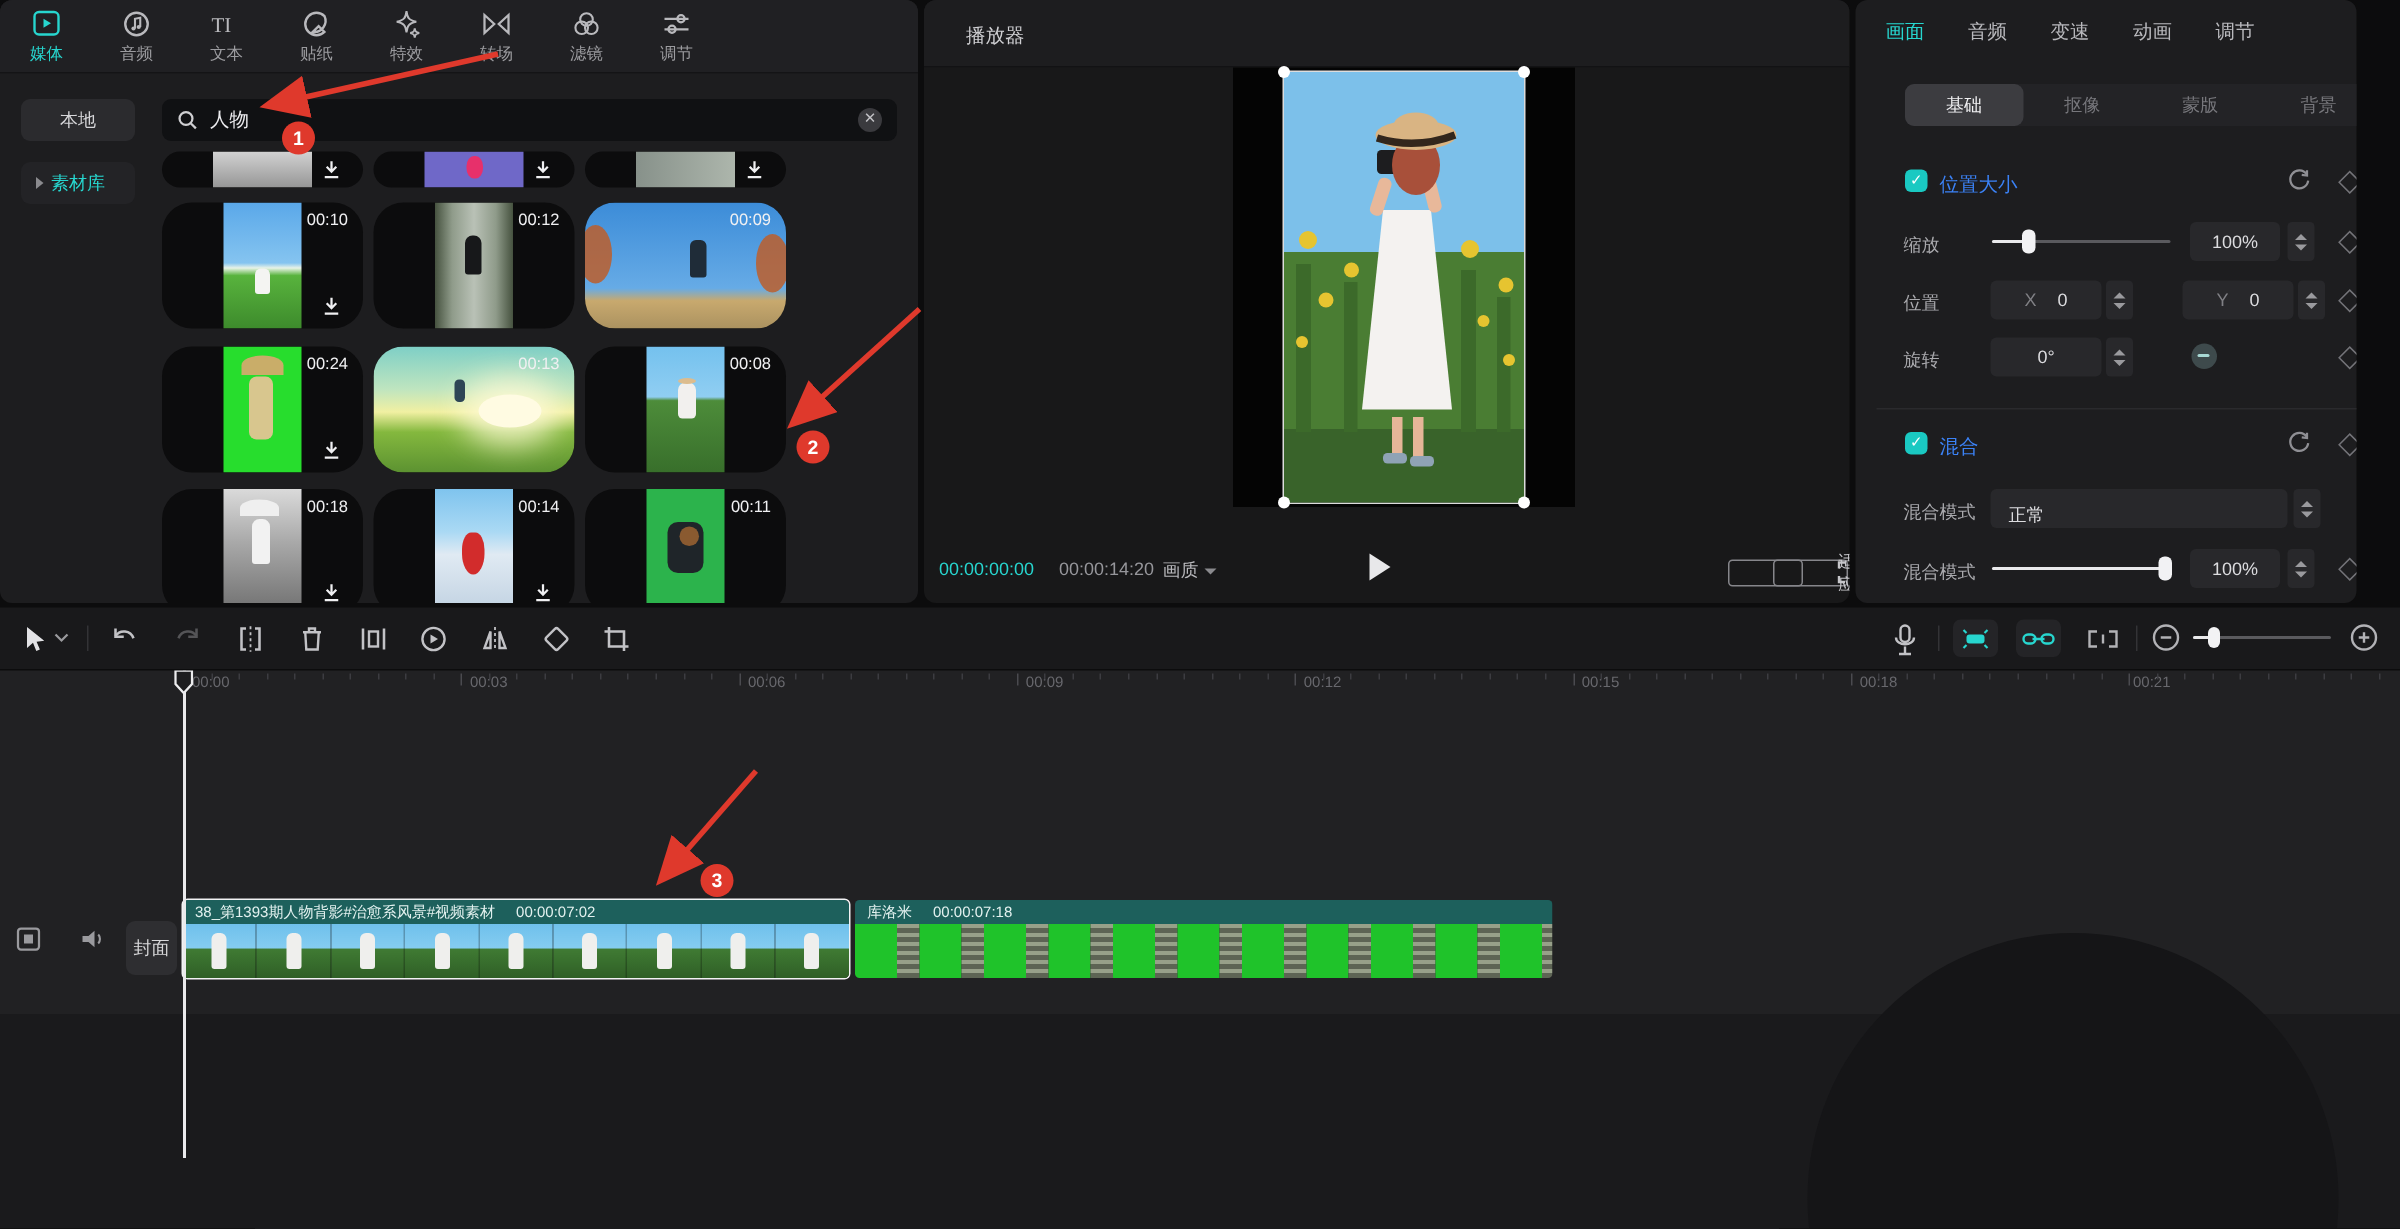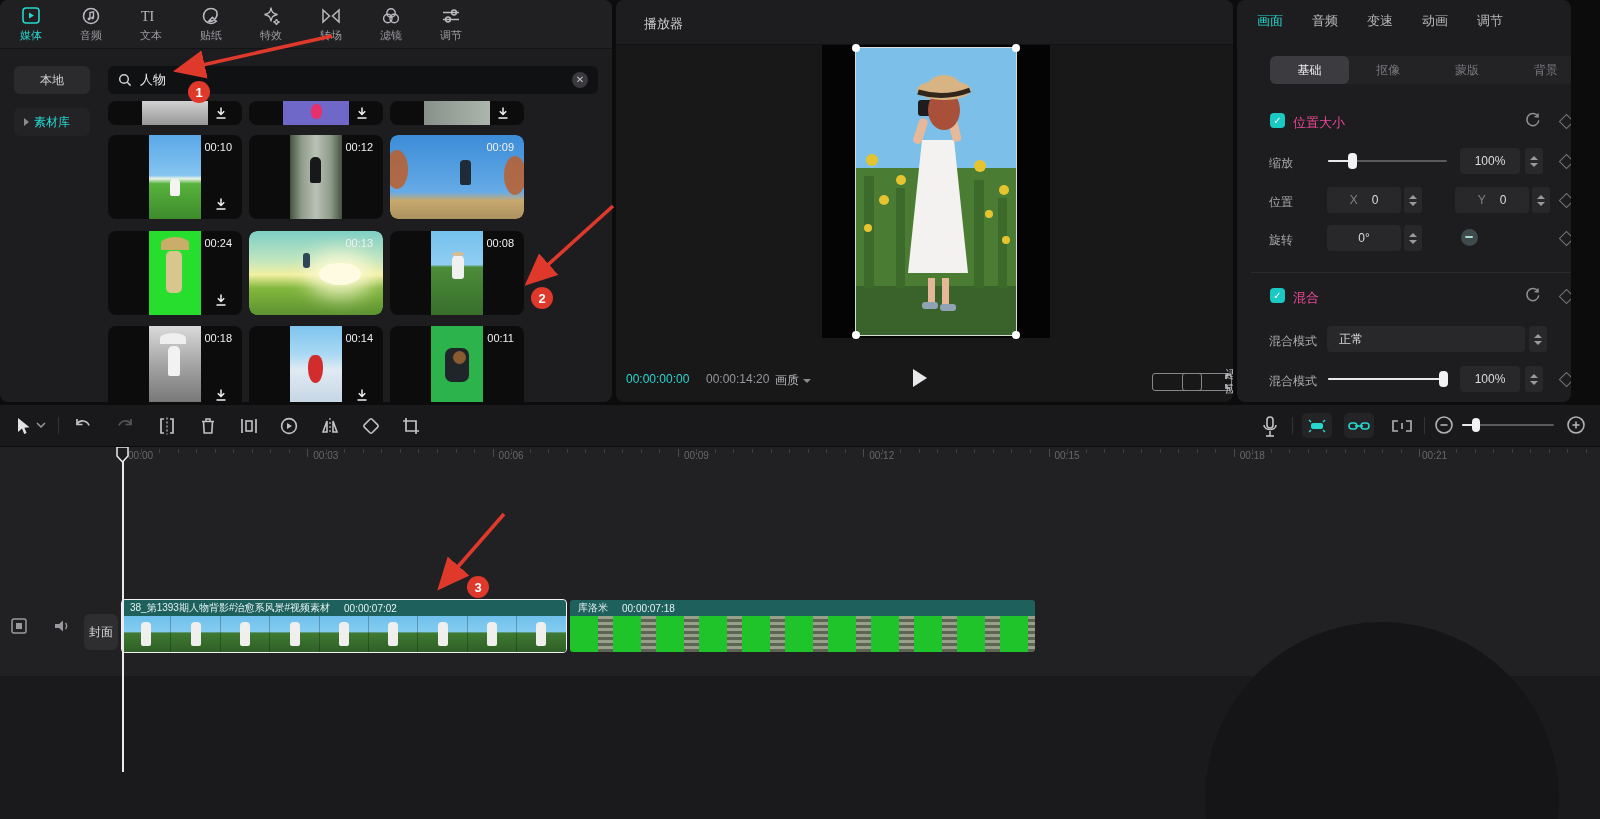--- a/index.html
+++ b/index.html
@@ -15,21 +15,21 @@
   .ttab .tlabel{font-size:11px;color:#9b9b9f;}
   .ttab.active .tlabel{color:#27d6cf;}
   .ttab svg{display:block;}
   .sbbtn{position:absolute;left:14px;width:76px;height:28px;border-radius:6px;background:#2b2b2e;color:#d6d6d9;font-size:12px;display:flex;align-items:center;justify-content:center;}
   .sbbtn.lib{background:#232326;color:#27d6cf;justify-content:flex-start;padding-left:10px;box-sizing:border-box;gap:5px;}
   .sbbtn .tri{width:0;height:0;border-left:5px solid #8a8a8e;border-top:4px solid transparent;border-bottom:4px solid transparent;}
   #search-bar{position:absolute;left:108px;top:66px;width:490px;height:28px;background:#101113;border-radius:6px;display:flex;align-items:center;padding:0 10px;box-sizing:border-box;gap:6px;}
   #search-bar input{flex:1;background:transparent;border:0;outline:0;color:#ececef;font-size:13px;font-family:inherit;}
   #search-clear{width:16px;height:16px;border-radius:50%;background:#3a3a3e;color:#c2c2c6;font-size:10px;line-height:16px;text-align:center;cursor:pointer;}
   #grid{position:absolute;left:0;top:94px;width:612px;height:308px;overflow:hidden;}
-  .gitem{position:absolute;background:#0c0c0d;border-radius:8px;overflow:hidden;cursor:pointer;}
+  .gitem{position:absolute;background:#0c0c0d;border-radius:20px;overflow:hidden;cursor:pointer;}
   .dur{position:absolute;top:6px;right:10px;font-size:11px;color:#f0f0f2;z-index:3;}
   .dl{position:absolute;right:14px;bottom:8px;z-index:3;display:block;width:14px;height:14px;}
   .gitem.small .dl{bottom:5px;}
   .ph{position:absolute;top:0;bottom:0;}
   .ph.portrait{left:50%;transform:translateX(-50%);width:52px;}
   .ph.strip{left:50%;transform:translateX(-50%);width:66px;}
   .ph.full{left:0;right:0;width:auto;border-radius:8px;}
   .ph::before,.ph::after{content:"";position:absolute;}
   .v-meadow{background:linear-gradient(180deg,#5aa8e9 0%,#85c4f0 48%,#e9f3e7 52%,#58b33d 58%,#3d8b2c 100%);}
   .v-meadow::after{left:40%;top:52%;width:10px;height:17px;background:#f4f4f2;border-radius:4px 4px 2px 2px;}
@@ -76,21 +76,21 @@
 
   
   #inspector{left:1237px;top:0;width:334px;height:402px;background:#1d1d1f;}
   #insp-tabs{position:absolute;left:20px;top:12px;display:flex;gap:29px;}
   .itab{font-size:13px;color:#b9b9bd;cursor:pointer;}
   .itab.active{color:#27d6cf;}
   #subtabs{position:absolute;left:33px;top:56px;width:315px;height:28px;background:#232326;border-radius:6px;display:flex;}
   .stab{flex:1;display:flex;align-items:center;justify-content:center;font-size:12px;color:#77777c;border-radius:6px;cursor:pointer;}
   .stab.active{background:#3c3c40;color:#f0f0f2;}
   .chk{position:absolute;width:15px;height:15px;border-radius:4px;background:#1ac9c2;color:#fff;font-size:10px;line-height:15px;text-align:center;cursor:pointer;}
-  .sec-title{position:absolute;font-size:13px;color:#ec4899;}
+  .sec-title{position:absolute;font-size:13px;color:#3b82f6;}
   .rowlab{position:absolute;font-size:12px;color:#aaaaae;}
   .valbox{position:absolute;height:26px;background:#28282b;border-radius:4px;color:#dcdcdf;font-size:12px;display:flex;align-items:center;justify-content:center;box-sizing:border-box;cursor:text;}
   .valbox .dimlab{color:#808085;margin-right:14px;}
   .stepper{position:absolute;width:18px;height:26px;background:#28282b;border-radius:3px;display:flex;flex-direction:column;align-items:center;justify-content:center;gap:3px;cursor:pointer;}
   .stepper i{display:block;width:0;height:0;border-left:4px solid transparent;border-right:4px solid transparent;}
   .stepper .up{border-bottom:4px solid #9a9a9e;}
   .stepper .dn{border-top:4px solid #9a9a9e;}
   .slider{position:absolute;height:2px;background:#5a5a5e;border-radius:2px;}
   .slider .fill{position:absolute;left:0;top:0;bottom:0;background:#e9e9eb;border-radius:2px;}
   .slider .knob{position:absolute;top:-7px;width:9px;height:16px;background:#f2f2f4;border-radius:4px;cursor:pointer;}
@@ -434,21 +434,21 @@
 
     <div class="chk" style="left:33px;top:288px;">✓</div>
     <div class="sec-title" style="left:56px;top:289px;">混合</div>
     <svg class="abs" style="left:288px;top:287px;cursor:pointer;" width="16" height="16" viewBox="0 0 16 16">
       <path d="M12.8 4.2 A6 6 0 1 0 13.8 8.4" fill="none" stroke="#8f8f94" stroke-width="1.5"></path>
         <path d="M13 1.5 L13 5 L9.5 4.6" fill="none" stroke="#8f8f94" stroke-width="1.5"></path>
     </svg>
     <div class="kf" style="left:324px;top:291px;"></div>
 
     <div class="rowlab" style="left:32px;top:333px;">混合模式</div>
-    <div class="valbox" style="left:90px;top:326px;width:198px;justify-content:flex-start;padding-left:12px;">
+    <div class="valbox" style="left:90px;top:326px;width:198px;justify-content:flex-start;padding-left:12px;align-items:flex-end;">
       <span>正常</span>
     </div>
     <div class="stepper" style="left:292px;top:326px;">
         <i class="up"></i>
         <i class="dn"></i>
       </div>
 
     <div class="rowlab" style="left:32px;top:373px;">混合模式</div>
     <div class="slider" style="left:91px;top:378px;width:120px;">
       <div class="fill" style="width:115px;"></div>

